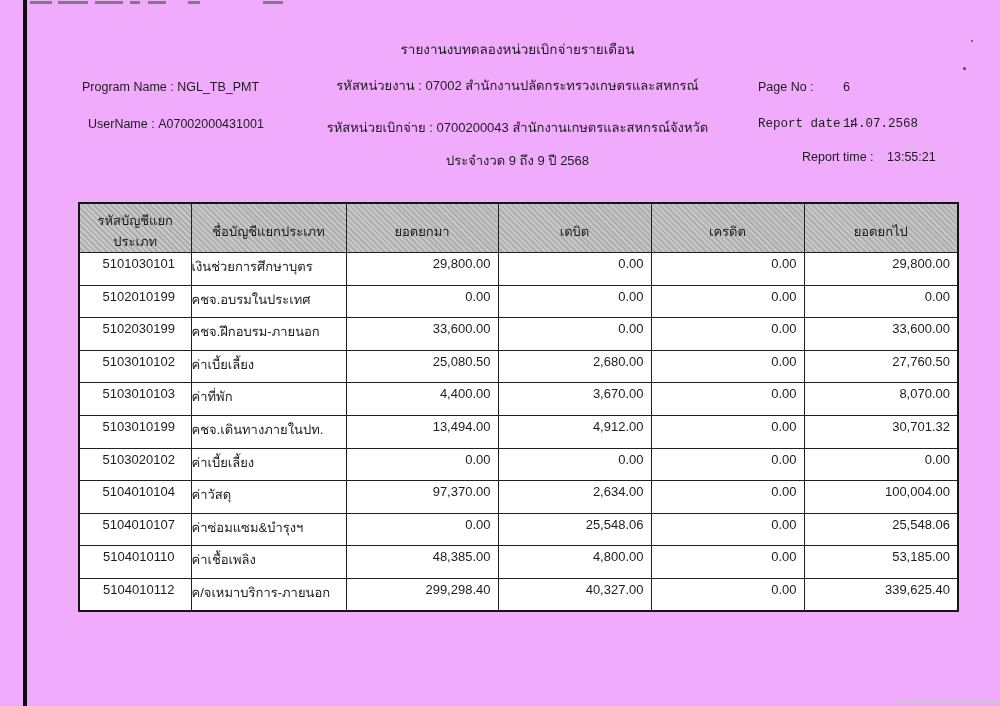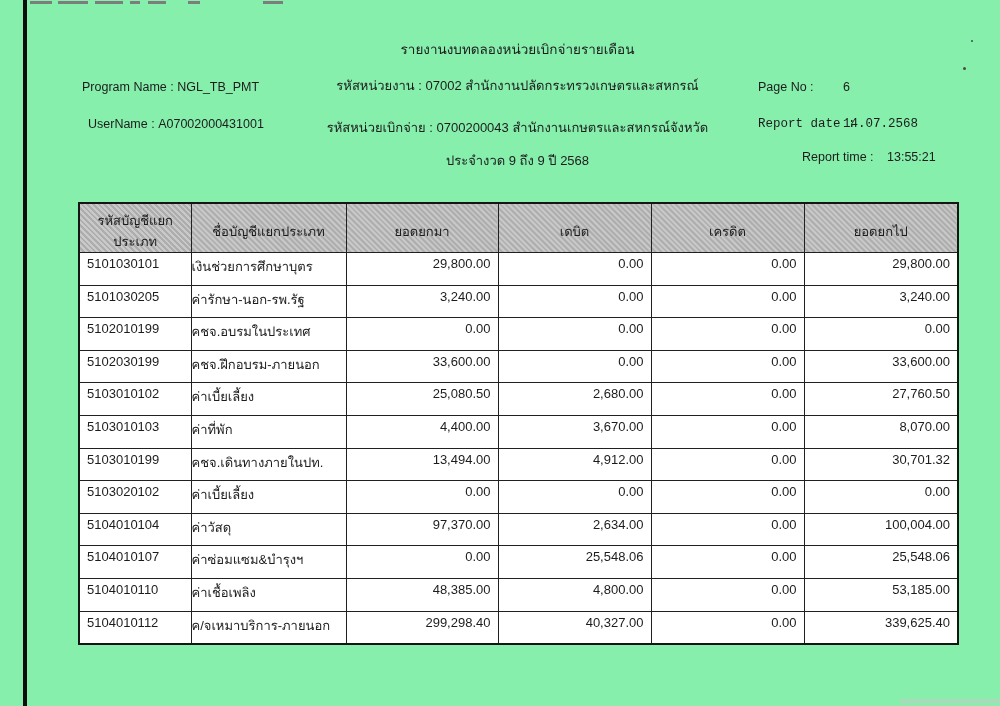--- a/index.html
+++ b/index.html
@@ -1,20 +1,20 @@
 <!DOCTYPE html>
 <html><head>
 <meta charset="utf-8">
 <style>
   * { margin:0; padding:0; box-sizing:border-box; }
   html,body { background:#ffffff; }
   .page {
     position:relative;
     width:1000px; height:706px;
-    background:#86efac;
+    background:#f0abfc;
     font-family:"Liberation Sans","DejaVu Sans",sans-serif;
     color:#1c1c1c;
     overflow:hidden;
   }
   
   .scan-vline { position:absolute; left:23px; top:0; width:4px; height:706px; background:#0d0d0d; }
   .frag { position:absolute; height:3px; background:#7d7d7d; top:1px; }
   .speck { position:absolute; background:#4a4a4a; border-radius:50%; }
   .smudge { position:absolute; background:#c9c9c9; opacity:.55; }
 
@@ -45,21 +45,21 @@
     background-image:repeating-linear-gradient(45deg, rgba(255,255,255,.20) 0 2px, rgba(0,0,0,.08) 2px 4px);
     font-weight:normal; text-align:center; vertical-align:middle;
     padding-top:6px;
   }
   table.report td {
     height:32.6px; box-sizing:border-box;
     border:1.6px solid #202020;
     vertical-align:top; padding-top:3px;
     background:#fff;
   }
-  td.code { text-align:left; padding-left:7px; }
+  td.code { text-align:center; padding-left:7px; }
   td.name { text-align:left; }
   td.num  { text-align:right; padding-right:7px; }
 </style>
 </head>
 <body>
 
 <div class="page">
 
   <div class="scan-vline"></div>
   <div class="frag" style="left:30px;width:22px;"></div>
@@ -119,28 +119,20 @@
     <tbody>
       <tr>
         <td class="code">5101030101</td>
         <td class="name">เงินช่วยการศึกษาบุตร</td>
         <td class="num">29,800.00</td>
         <td class="num">0.00</td>
         <td class="num">0.00</td>
         <td class="num">29,800.00</td>
       </tr>
       <tr>
-        <td class="code">5101030205</td>
-        <td class="name">ค่ารักษา-นอก-รพ.รัฐ</td>
-        <td class="num">3,240.00</td>
-        <td class="num">0.00</td>
-        <td class="num">0.00</td>
-        <td class="num">3,240.00</td>
-      </tr>
-      <tr>
         <td class="code">5102010199</td>
         <td class="name">คชจ.อบรมในประเทศ</td>
         <td class="num">0.00</td>
         <td class="num">0.00</td>
         <td class="num">0.00</td>
         <td class="num">0.00</td>
       </tr>
       <tr>
         <td class="code">5102030199</td>
         <td class="name">คชจ.ฝึกอบรม-ภายนอก</td>

